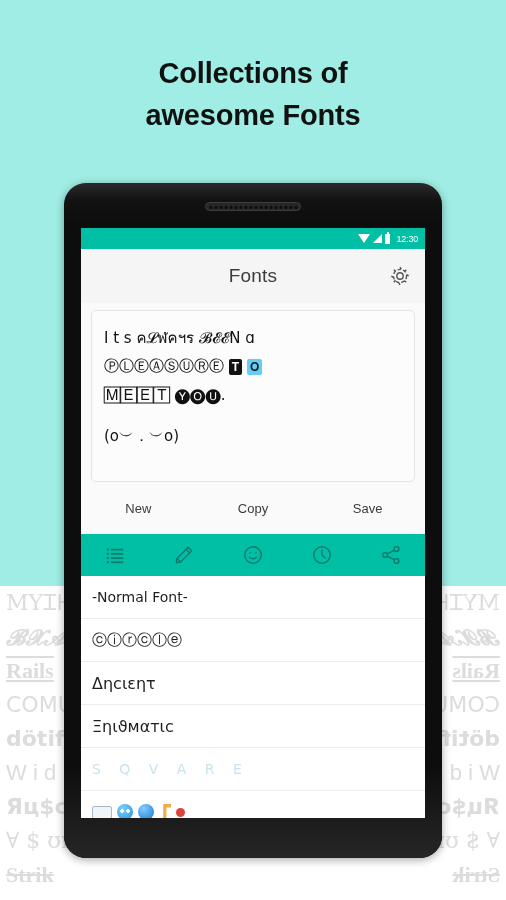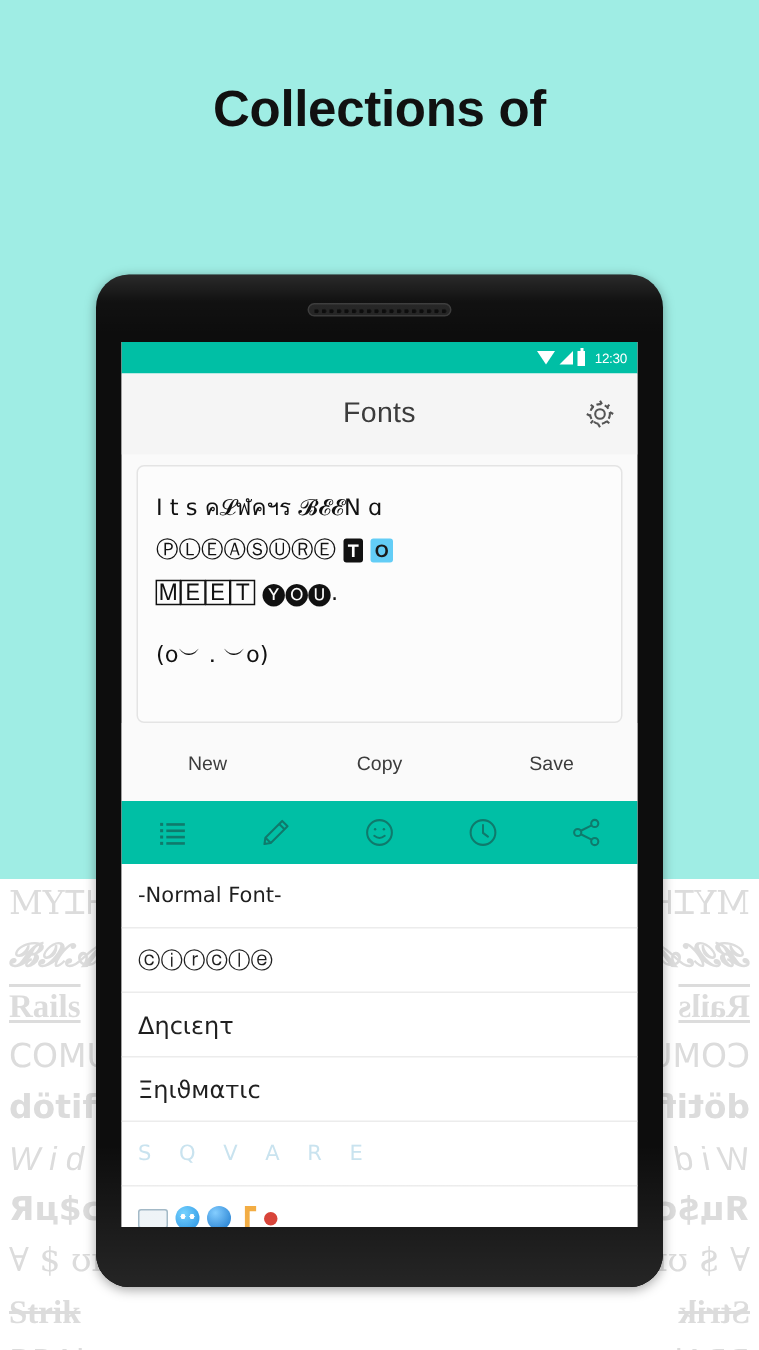--- a/index.html
+++ b/index.html
@@ -47,34 +47,34 @@
     white-space: nowrap;
     font-size: 22px;
     padding-left: 6px;
     letter-spacing: 0px;
   }
   .wm-r0 { font-family: "DejaVu Serif", serif; font-size: 21px; }
   .wm-r1 { font-family: "DejaVu Serif", serif; font-weight: bold; font-style: italic; font-size: 22px; }
   .wm-r2 { font-family: "Liberation Serif", serif; font-weight: bold; text-decoration: overline underline; font-size: 22px; text-align: center; }
   .wm-r3 { font-family: "DejaVu Sans", sans-serif; font-size: 22px; letter-spacing: -1px; }
   .wm-r4 { font-family: "DejaVu Sans", sans-serif; font-weight: bold; font-size: 21px; }
-  .wm-r5 { font-family: "Liberation Sans", sans-serif; font-size: 20px; letter-spacing: 4px; font-style: italic; }
+  .wm-r5 { font-family: "Liberation Sans", sans-serif; font-size: 20px; letter-spacing: 4px; }
   .wm-r6 { font-family: "DejaVu Sans", sans-serif; font-weight: bold; font-size: 21px; }
   .wm-r7 { font-family: "DejaVu Serif", serif; font-size: 20px; letter-spacing: 2px; }
   .wm-r8 { font-family: Liberation Serif, serif; font-weight: bold; text-decoration: line-through; font-size: 21px; }
   .wm-r9 { font-family: "DejaVu Sans", sans-serif; font-size: 21px; }
 
   
   .headline {
     position: absolute;
     left: 0; top: 52px;
     width: 506px;
     text-align: center;
     color: #111111;
-    font-size: 34px;
+    font-size: 29px;
     font-weight: bold;
     line-height: 42px;
     letter-spacing: -0.2px;
   }
 
   
   .phone {
     position: absolute;
     left: 64px; top: 183px;
     width: 378px; height: 675px;
@@ -318,20 +318,21 @@
   <div class="wm-row wm-r5">W i d</div>
   <div class="wm-row wm-r6">Яц$cя</div>
   <div class="wm-row wm-r7">∀ $ ʊɱ</div>
   <div class="wm-row wm-r8">Strik</div>
   <div class="wm-row wm-r9">BRAh</div>
 
 </div>
 
 <div class="headline">
   <div>Collections of</div>
+  <div>awesome Fonts</div>
 </div>
 
 <div class="phone">
 
   <div class="speaker">
     <div class="speaker-dots"></div>
   </div>
 
   <div class="screen">
 

